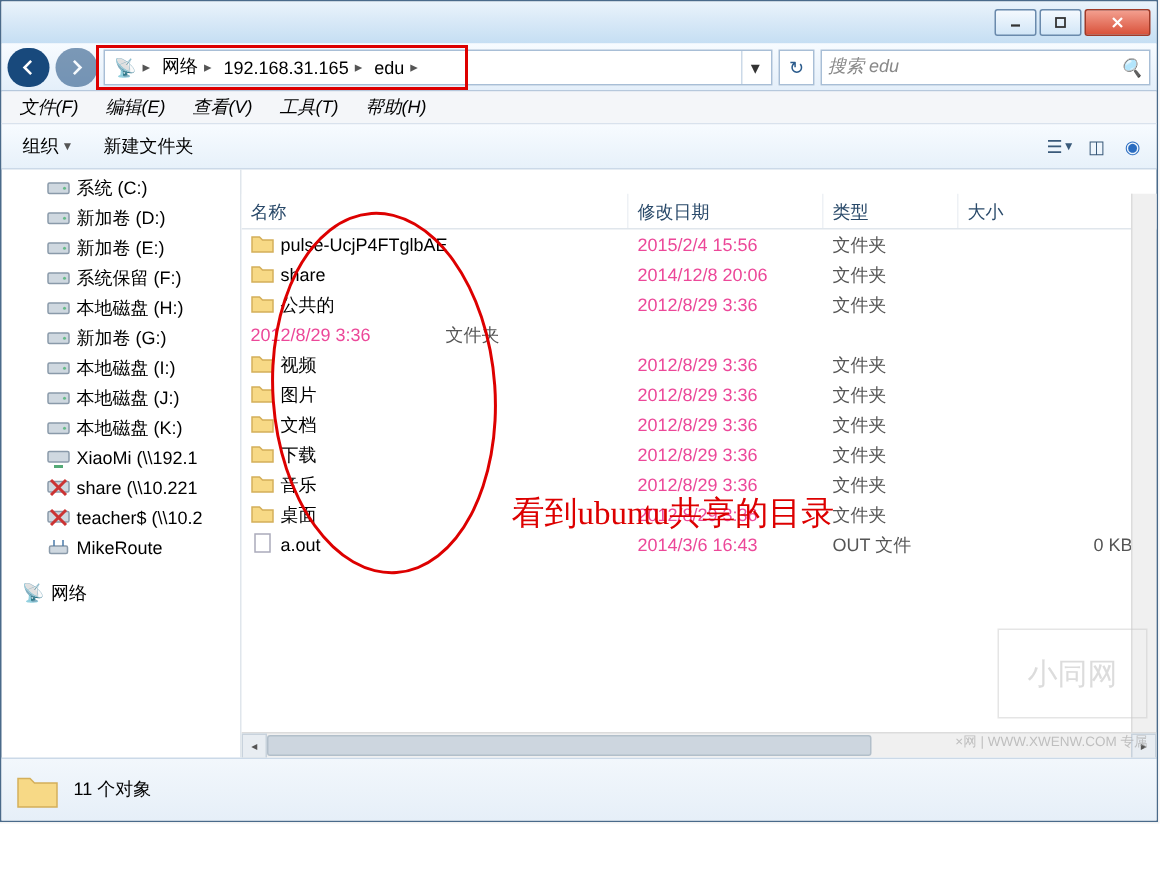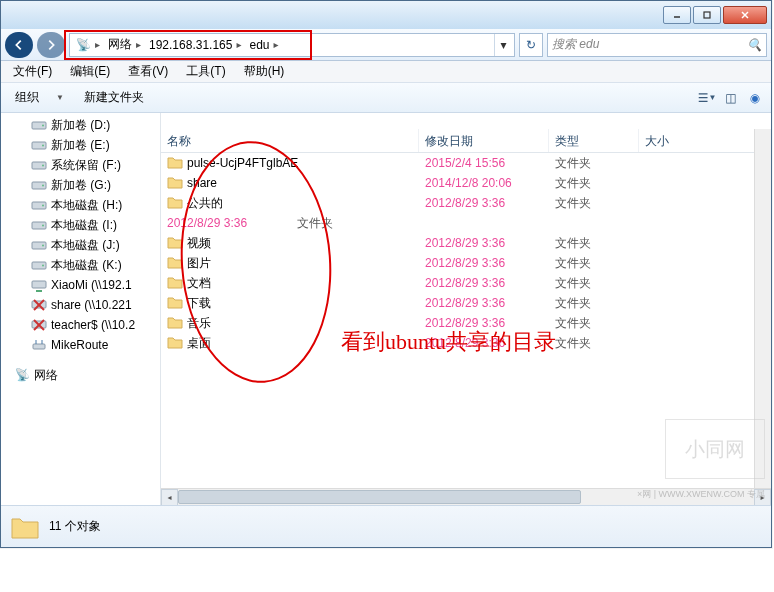--- a/index.html
+++ b/index.html
@@ -14,23 +14,23 @@
   .navbtn.fwd { opacity: 0.55; }
   .navbtn svg { stroke:#fff; fill:none; stroke-width:2; }
   .breadcrumb { flex:1; height: 24px; border:1px solid #a8bed6; background:#fff; display:flex; align-items:center; padding: 0 2px; position:relative; }
   .red-box { position:absolute; border:2px solid #d00; pointer-events:none; left: -6px; top: -4px; width: 248px; height: 30px; }
   .crumb { display:flex; align-items:center; height:100%; padding:0 4px; gap:4px; }
   .crumb .arrow { color:#555; font-size:10px; }
   .bc-end { margin-left:auto; width:18px; display:flex; align-items:center; justify-content:center; color:#333; border-left:1px solid #cbd9e8; height:100%; }
   .refresh { width:24px; height:24px; border:1px solid #a8bed6; background:#fff; display:flex; align-items:center; justify-content:center; color:#2b5b8c; }
   .searchbox { width:220px; height:24px; border:1px solid #a8bed6; background:#fff; display:flex; align-items:center; padding:0 4px; color:#888; font-style:italic; gap:4px; }
   .menubar { height:22px; background:#f4f6f9; display:flex; align-items:center; padding:0 4px; gap:2px; border-bottom:1px solid #d9e2ed; }
-  .menuitem { padding:10px 8px; }
+  .menuitem { padding:10px 8px;font-style:italic; }
   .toolbar { height:30px; background: linear-gradient(to bottom,#f7fbff,#e7f1fa); border-bottom:1px solid #cbd9e8; display:flex; align-items:center; padding:0 6px; gap:4px; }
-  .tbtn { padding:3px 8px; display:flex; align-items:center; gap:17px; }
+  .tbtn { padding:3px 8px; display:flex; align-items:center; gap:2px; }
   .tbtn .dd { font-size:8px; color:#555; }
   .toolbar .spacer { flex:1; }
   .tool-icon { width:20px; height:20px; display:flex; align-items:center; justify-content:center; color:#3a5a7a; }
   .body { display:flex; height: calc(100% - 28px - 32px - 22px - 30px - 42px); }
   .sidebar { width:160px; border-right:1px solid #e0e6ec; overflow:hidden; padding:2px 0; }
   .tree-item { display:flex; align-items:center; gap:4px; padding:1px 4px 1px 30px; height:20px; white-space:nowrap; overflow:hidden; }
   .tree-item.net { padding-left:14px; margin-top:10px; }
   .drive-icon, .folder-icon, .net-icon, .comp-icon { width:16px; height:16px; display:inline-flex; align-items:center; justify-content:center; }
   .drive-icon svg rect { fill:#cfd8e0; stroke:#8a9aaa; }
   .content { flex:1; display:flex; flex-direction:column; position:relative; overflow:hidden;margin-top:16px; }
@@ -145,20 +145,29 @@
 
   <div class="body">
     <div class="sidebar" id="sidebar">
         <div class="tree-item">
           <span class="drive-icon">
             <svg width="16" height="16" viewBox="0 0 16 16">
               <rect x="1" y="5" width="14" height="7" rx="1" fill="#d8e0e8" stroke="#90a0b0"></rect>
               <circle cx="12" cy="8.5" r="1" fill="#6b8"></circle>
             </svg>
           </span>
+          <span>系统 (C:)</span>
+        </div>
+        <div class="tree-item">
+          <span class="drive-icon">
+            <svg width="16" height="16" viewBox="0 0 16 16">
+              <rect x="1" y="5" width="14" height="7" rx="1" fill="#d8e0e8" stroke="#90a0b0"></rect>
+              <circle cx="12" cy="8.5" r="1" fill="#6b8"></circle>
+            </svg>
+          </span>
           <span>新加卷 (D:)</span>
         </div>
         <div class="tree-item">
           <span class="drive-icon">
             <svg width="16" height="16" viewBox="0 0 16 16">
               <rect x="1" y="5" width="14" height="7" rx="1" fill="#d8e0e8" stroke="#90a0b0"></rect>
               <circle cx="12" cy="8.5" r="1" fill="#6b8"></circle>
             </svg>
           </span>
           <span>新加卷 (E:)</span>
@@ -172,30 +181,30 @@
           </span>
           <span>系统保留 (F:)</span>
         </div>
         <div class="tree-item">
           <span class="drive-icon">
             <svg width="16" height="16" viewBox="0 0 16 16">
               <rect x="1" y="5" width="14" height="7" rx="1" fill="#d8e0e8" stroke="#90a0b0"></rect>
               <circle cx="12" cy="8.5" r="1" fill="#6b8"></circle>
             </svg>
           </span>
+          <span>本地磁盘 (H:)</span>
+        </div>
+        <div class="tree-item">
+          <span class="drive-icon">
+            <svg width="16" height="16" viewBox="0 0 16 16">
+              <rect x="1" y="5" width="14" height="7" rx="1" fill="#d8e0e8" stroke="#90a0b0"></rect>
+              <circle cx="12" cy="8.5" r="1" fill="#6b8"></circle>
+            </svg>
+          </span>
           <span>新加卷 (G:)</span>
-        </div>
-        <div class="tree-item">
-          <span class="drive-icon">
-            <svg width="16" height="16" viewBox="0 0 16 16">
-              <rect x="1" y="5" width="14" height="7" rx="1" fill="#d8e0e8" stroke="#90a0b0"></rect>
-              <circle cx="12" cy="8.5" r="1" fill="#6b8"></circle>
-            </svg>
-          </span>
-          <span>本地磁盘 (H:)</span>
         </div>
         <div class="tree-item">
           <span class="drive-icon">
             <svg width="16" height="16" viewBox="0 0 16 16">
               <rect x="1" y="5" width="14" height="7" rx="1" fill="#d8e0e8" stroke="#90a0b0"></rect>
               <circle cx="12" cy="8.5" r="1" fill="#6b8"></circle>
             </svg>
           </span>
           <span>本地磁盘 (I:)</span>
         </div>
@@ -366,20 +375,31 @@
             <div class="cell name">
               <span><svg class="folder-svg" viewBox="0 0 16 16">
                   <path d="M1 4 h5 l2 2 h7 v8 h-14 z" fill="#f7d986" stroke="#d4af5a"></path>
                 </svg></span>
               <span>桌面</span>
             </div>
             <div class="cell date">2012/8/29 3:36</div>
             <div class="cell type">文件夹</div>
             <div class="cell size"></div>
           </div>
+          <div class="row">
+            <div class="cell name">
+              <span><svg class="folder-svg" viewBox="0 0 16 16">
+                  <rect x="3" y="2" width="10" height="12" fill="#fff" stroke="#aab"></rect>
+                </svg></span>
+              <span>a.out</span>
+            </div>
+            <div class="cell date">2014/3/6 16:43</div>
+            <div class="cell type">OUT 文件</div>
+            <div class="cell size">0 KB</div>
+          </div>
         </div>
       <div class="vscroll"></div>
       <div class="hscroll">
         <div class="btn">◂</div>
         <div class="track">
             <div class="thumb"></div>
           </div>
         <div class="btn">▸</div>
       </div>
     </div>

